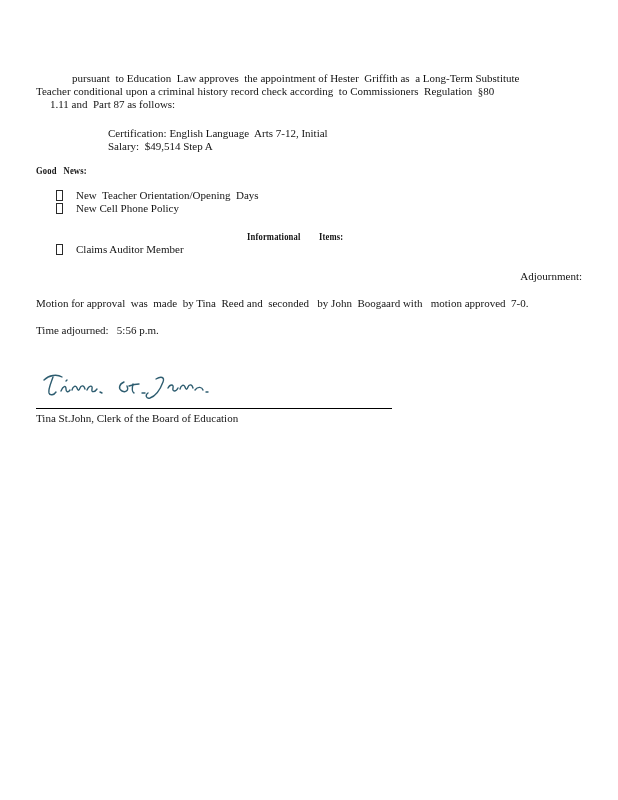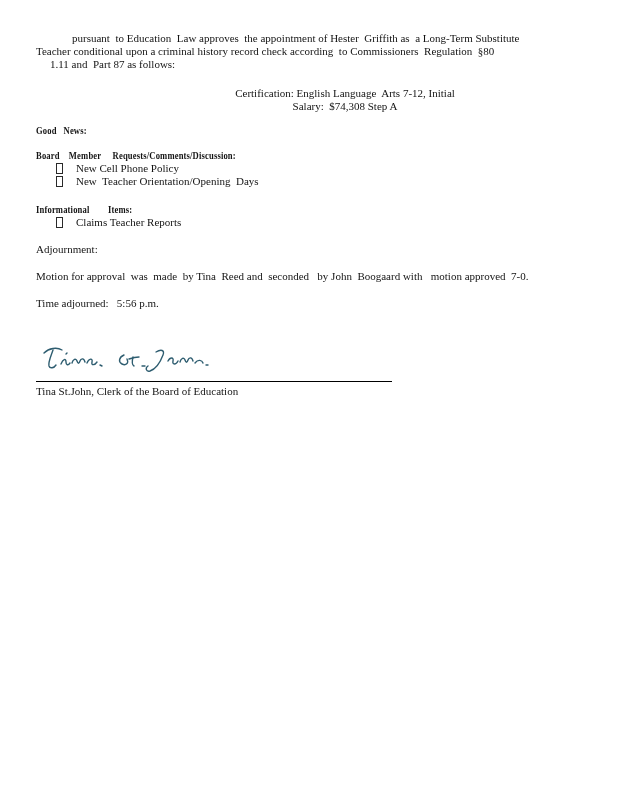--- a/index.html
+++ b/index.html
@@ -5,46 +5,47 @@
   html,body{margin:0;padding:0;background:#ffffff;}
   .page{
     position:relative;
     width:618px;height:712px;
     background:#ffffff;
     font-family:"Liberation Serif","DejaVu Serif",serif;
     font-size:11px;line-height:13px;color:#141414;
     box-sizing:border-box;
     padding:32px 36px 0 36px;
     overflow:hidden;
+    margin-top:40px;
   }
   [data-bind]{white-space:pre-wrap;}
   .line{min-height:13px;}
   .indent-first{margin-left:36px;}
   .indent-small{margin-left:14px;}
-  .cert-block{margin-left:72px;margin-top:16px;text-align:center;}
+  .cert-block{margin-left:72px;margin-top:16px;}
   .heading{
     font-weight:bold;
     display:inline-block;
     transform:scaleX(0.78);
     transform-origin:0 0;
     letter-spacing:0.2px;
   }
   .sec-good{margin-top:11px;}
   .sec-board{margin-top:12px;}
-  .sec-info{margin-top:15px;}
+  .sec-info{margin-top:15px;text-align:center;}
   .bullet-row{display:flex;align-items:baseline;margin-left:20px;}
   .bullet-box{
     display:inline-block;
     width:5px;height:9px;
     border:1px solid #2a2a2a;
     margin-right:13px;
     align-self:center;
     flex:0 0 auto;
   }
-  .adj-head{margin-top:14px;}
+  .adj-head{margin-top:14px;text-align:right;}
   .body-line{margin-top:14px;}
   .sig-wrap{margin-top:31px;height:38px;}
   .sig-rule{
     width:356px;height:0;
     border-top:1px solid #000;
     margin-top:2px;
   }
   .clerk-line{margin-top:3px;}
   .page-number{
     position:absolute;
@@ -58,44 +59,43 @@
 <div class="page">
 
   <div>
     <div class="line indent-first" data-bind="intro.lines.0">pursuant  to Education  Law approves  the appointment of Hester  Griffith as  a Long-Term Substitute</div>
     <div class="line" data-bind="intro.lines.1">Teacher conditional upon a criminal history record check according  to Commissioners  Regulation  §80</div>
     <div class="line indent-small" data-bind="intro.lines.2">1.11 and  Part 87 as follows:</div>
   </div>
 
   <div class="cert-block">
     <div class="line" data-bind="appointment.lines.0">Certification: English Language  Arts 7-12, Initial</div>
-    <div class="line" data-bind="appointment.lines.2">Salary:  $74,308 Step A</div>
+    <div class="line" data-bind="appointment.lines.2">Salary:  $49,514 Step A</div>
   </div>
 
   <div class="sec-good">
     <span class="heading" data-bind="good_news.heading">Good   News:</span>
   </div>
 
   <div class="sec-board">
-    <div class="line"><span class="heading" data-bind="board_member.heading">Board    Member     Requests/Comments/Discussion:</span></div>
+    <div class="bullet-row">
+      <span class="bullet-box"></span>
+      <span data-bind="board_member.items.0">New  Teacher Orientation/Opening  Days</span>
+    </div>
     <div class="bullet-row">
       <span class="bullet-box"></span>
       <span data-bind="board_member.items.1">New Cell Phone Policy</span>
-    </div>
-    <div class="bullet-row">
-      <span class="bullet-box"></span>
-      <span data-bind="board_member.items.0">New  Teacher Orientation/Opening  Days</span>
     </div>
   </div>
 
   <div class="sec-info">
     <div class="line"><span class="heading" data-bind="informational.heading">Informational        Items:</span></div>
     <div class="bullet-row">
       <span class="bullet-box"></span>
-      <span data-bind="informational.items.0">Claims Teacher Reports</span>
+      <span data-bind="informational.items.0">Claims Auditor Member</span>
     </div>
   </div>
 
   <div class="adj-head body-line line" data-bind="adjournment.heading">Adjournment:</div>
   <div class="body-line line" data-bind="adjournment.motion_approval">Motion for approval  was  made  by Tina  Reed and  seconded   by John  Boogaard with   motion approved  7-0.</div>
   <div class="body-line line" data-bind="adjournment.time_adjourned">Time adjourned:   5:56 p.m.</div>
 
   <div class="sig-wrap" title="Tina St. John">
     <svg width="220" height="38" viewBox="0 0 220 38" fill="none" xmlns="http://www.w3.org/2000/svg">
       <g fill="none" stroke-width="1.4" stroke-linecap="round" stroke-linejoin="round" stroke="#2e5d70">

